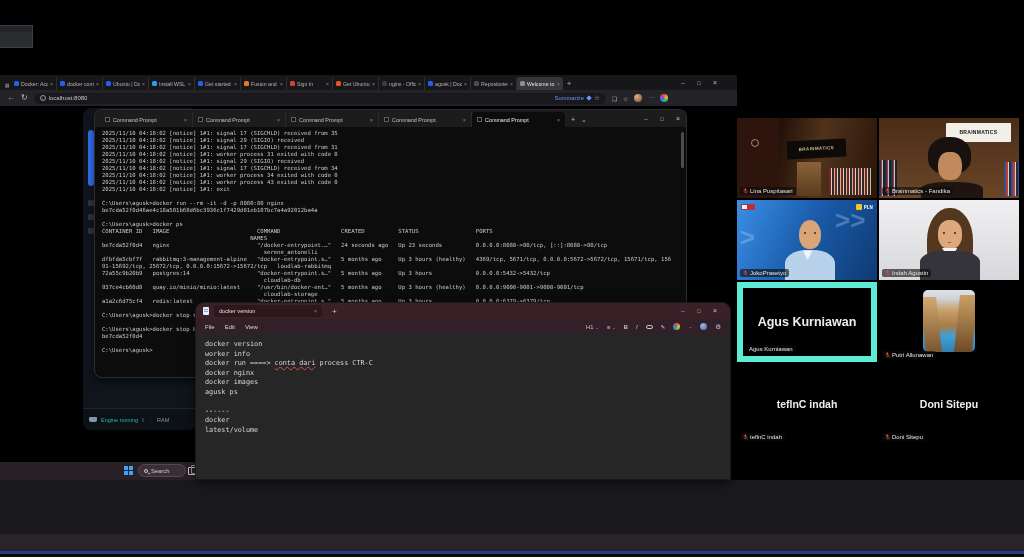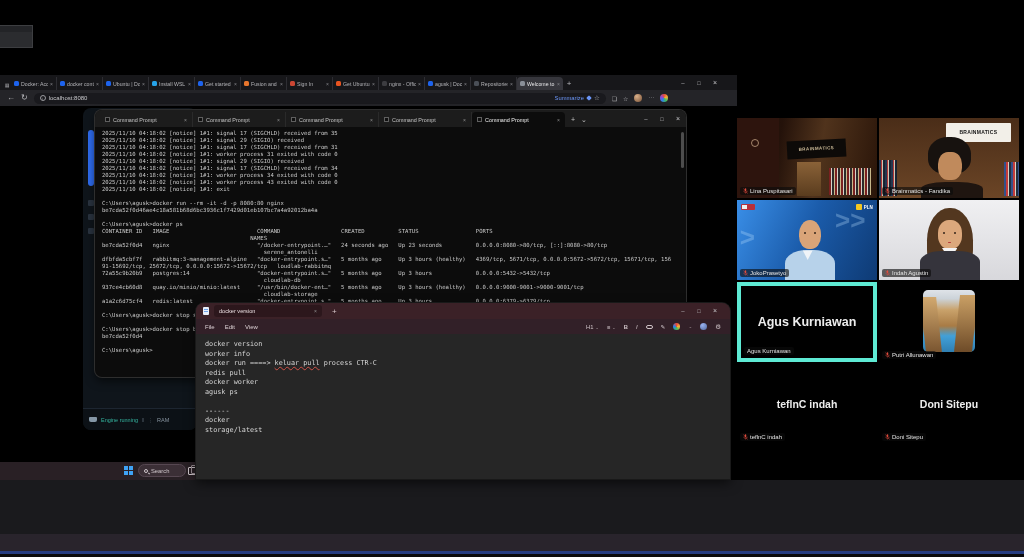--- a/index.html
+++ b/index.html
@@ -122,21 +122,21 @@
   .np-avatar{width:7px;height:7px;border-radius:50%;background:radial-gradient(circle at 35% 30%,#9ab4f2,#51699e);}
   .np-gear{font-size:6.5px;color:#cfc4c8;}
   .np-gear::before{content:"⚙";}
   .np-body{position:absolute;left:0;right:0;top:31px;bottom:0;padding:6px 0 0 9px;overflow:hidden;}
   .np-line{font-family:"DejaVu Sans Mono",monospace;font-size:6.8px;line-height:9.5px;color:#d6d6d6;white-space:pre;}
   .misspell{text-decoration:underline wavy #cf5148 1px;text-underline-offset:1px;}
   .caret{display:inline-block;width:1px;height:7px;background:#ececec;vertical-align:-1px;}
 
   
   .tile{position:absolute;width:140px;height:80px;background:#000;overflow:hidden;}
-  .tile.active-speaker{border:4px solid #5eead4;}
+  .tile.active-speaker{border:6px solid #5eead4;}
   .plabel{position:absolute;left:3px;bottom:3px;display:flex;align-items:center;gap:2px;
           background:rgba(12,12,12,.62);border-radius:2px;padding:1px 3px;font-size:6px;color:#e4e4e4;z-index:5;white-space:nowrap;}
   .tile-name{width:100%;height:100%;display:flex;align-items:center;justify-content:center;font-weight:bold;color:#ededed;}
   .nm-lg{font-size:12.5px;}
   .nm-md{font-size:10.5px;}
 
   
   .sc-office{position:absolute;inset:0;background:linear-gradient(100deg,#1c0f08 0%,#24120a 30%,#50331c 58%,#2a1509 100%);}
   .of-wall{position:absolute;left:0;top:0;width:30%;height:100%;background:#2d140d;}
   .of-clock{position:absolute;left:10%;top:26%;width:8px;height:8px;border:1px solid #caa98a;border-radius:50%;opacity:.75;}
@@ -418,28 +418,28 @@
         <span class="icon-pen"></span>
         <span class="np-ball"></span>
         <span class="chev-s"></span>
         <span class="np-avatar"></span>
         <span class="np-gear"></span>
       </div>
     </div>
     <div class="np-body">
         <div class="np-line">docker version</div>
         <div class="np-line">worker info</div>
-        <div class="np-line">docker run ====&gt; <span class="misspell">keluar pull</span> process CTR-C</div>
-        <div class="np-line">redis pull</div>
-        <div class="np-line">docker worker</div>
+        <div class="np-line">docker run ====&gt; <span class="misspell">conta dari</span> process CTR-C</div>
+        <div class="np-line">docker nginx</div>
+        <div class="np-line">docker images</div>
         <div class="np-line">agusk ps</div>
         <div class="np-line">&nbsp;</div>
         <div class="np-line">------</div>
         <div class="np-line">docker</div>
-        <div class="np-line">storage/latest</div>
+        <div class="np-line">latest/volume</div>
       </div>
   </div>
 
   <div class="tile" style="left:737px;top:118px;">
     <div class="sc-office">
       <div class="of-wall"></div>
       <div class="of-clock"></div>
       <div class="of-sign">BRAINMATICS</div>
       <div class="of-hall"></div>
       <div class="of-shelf"></div>

